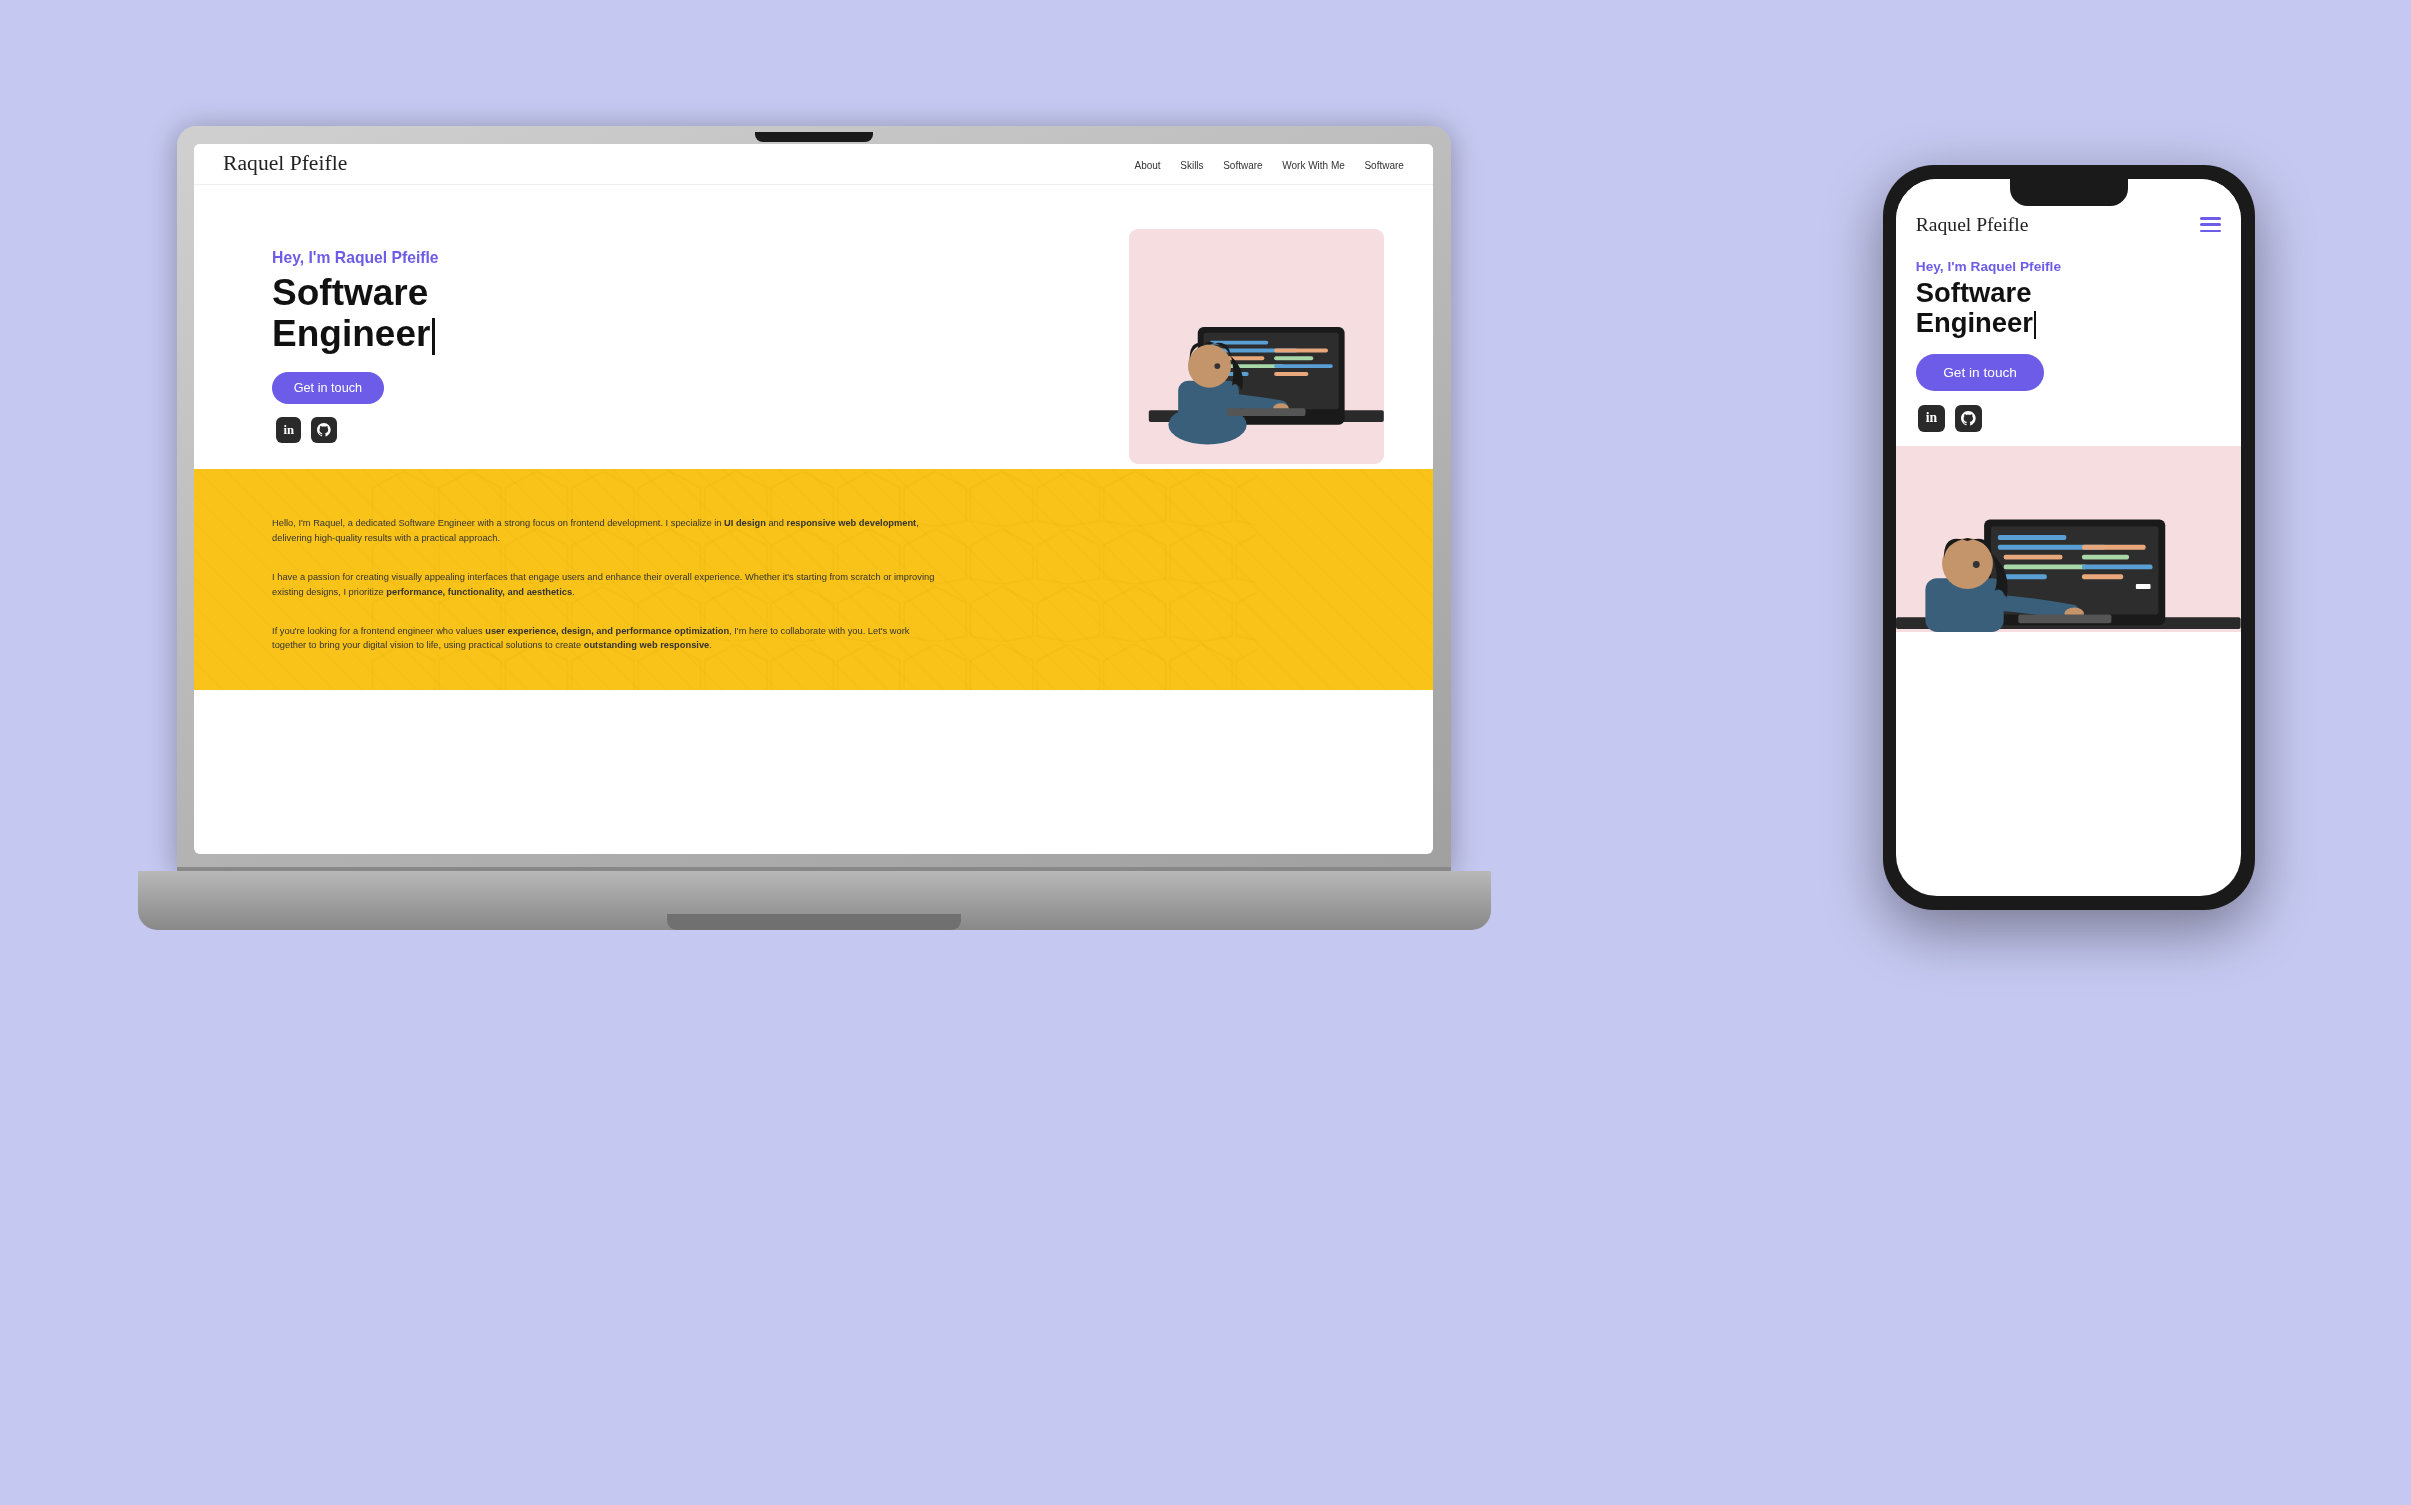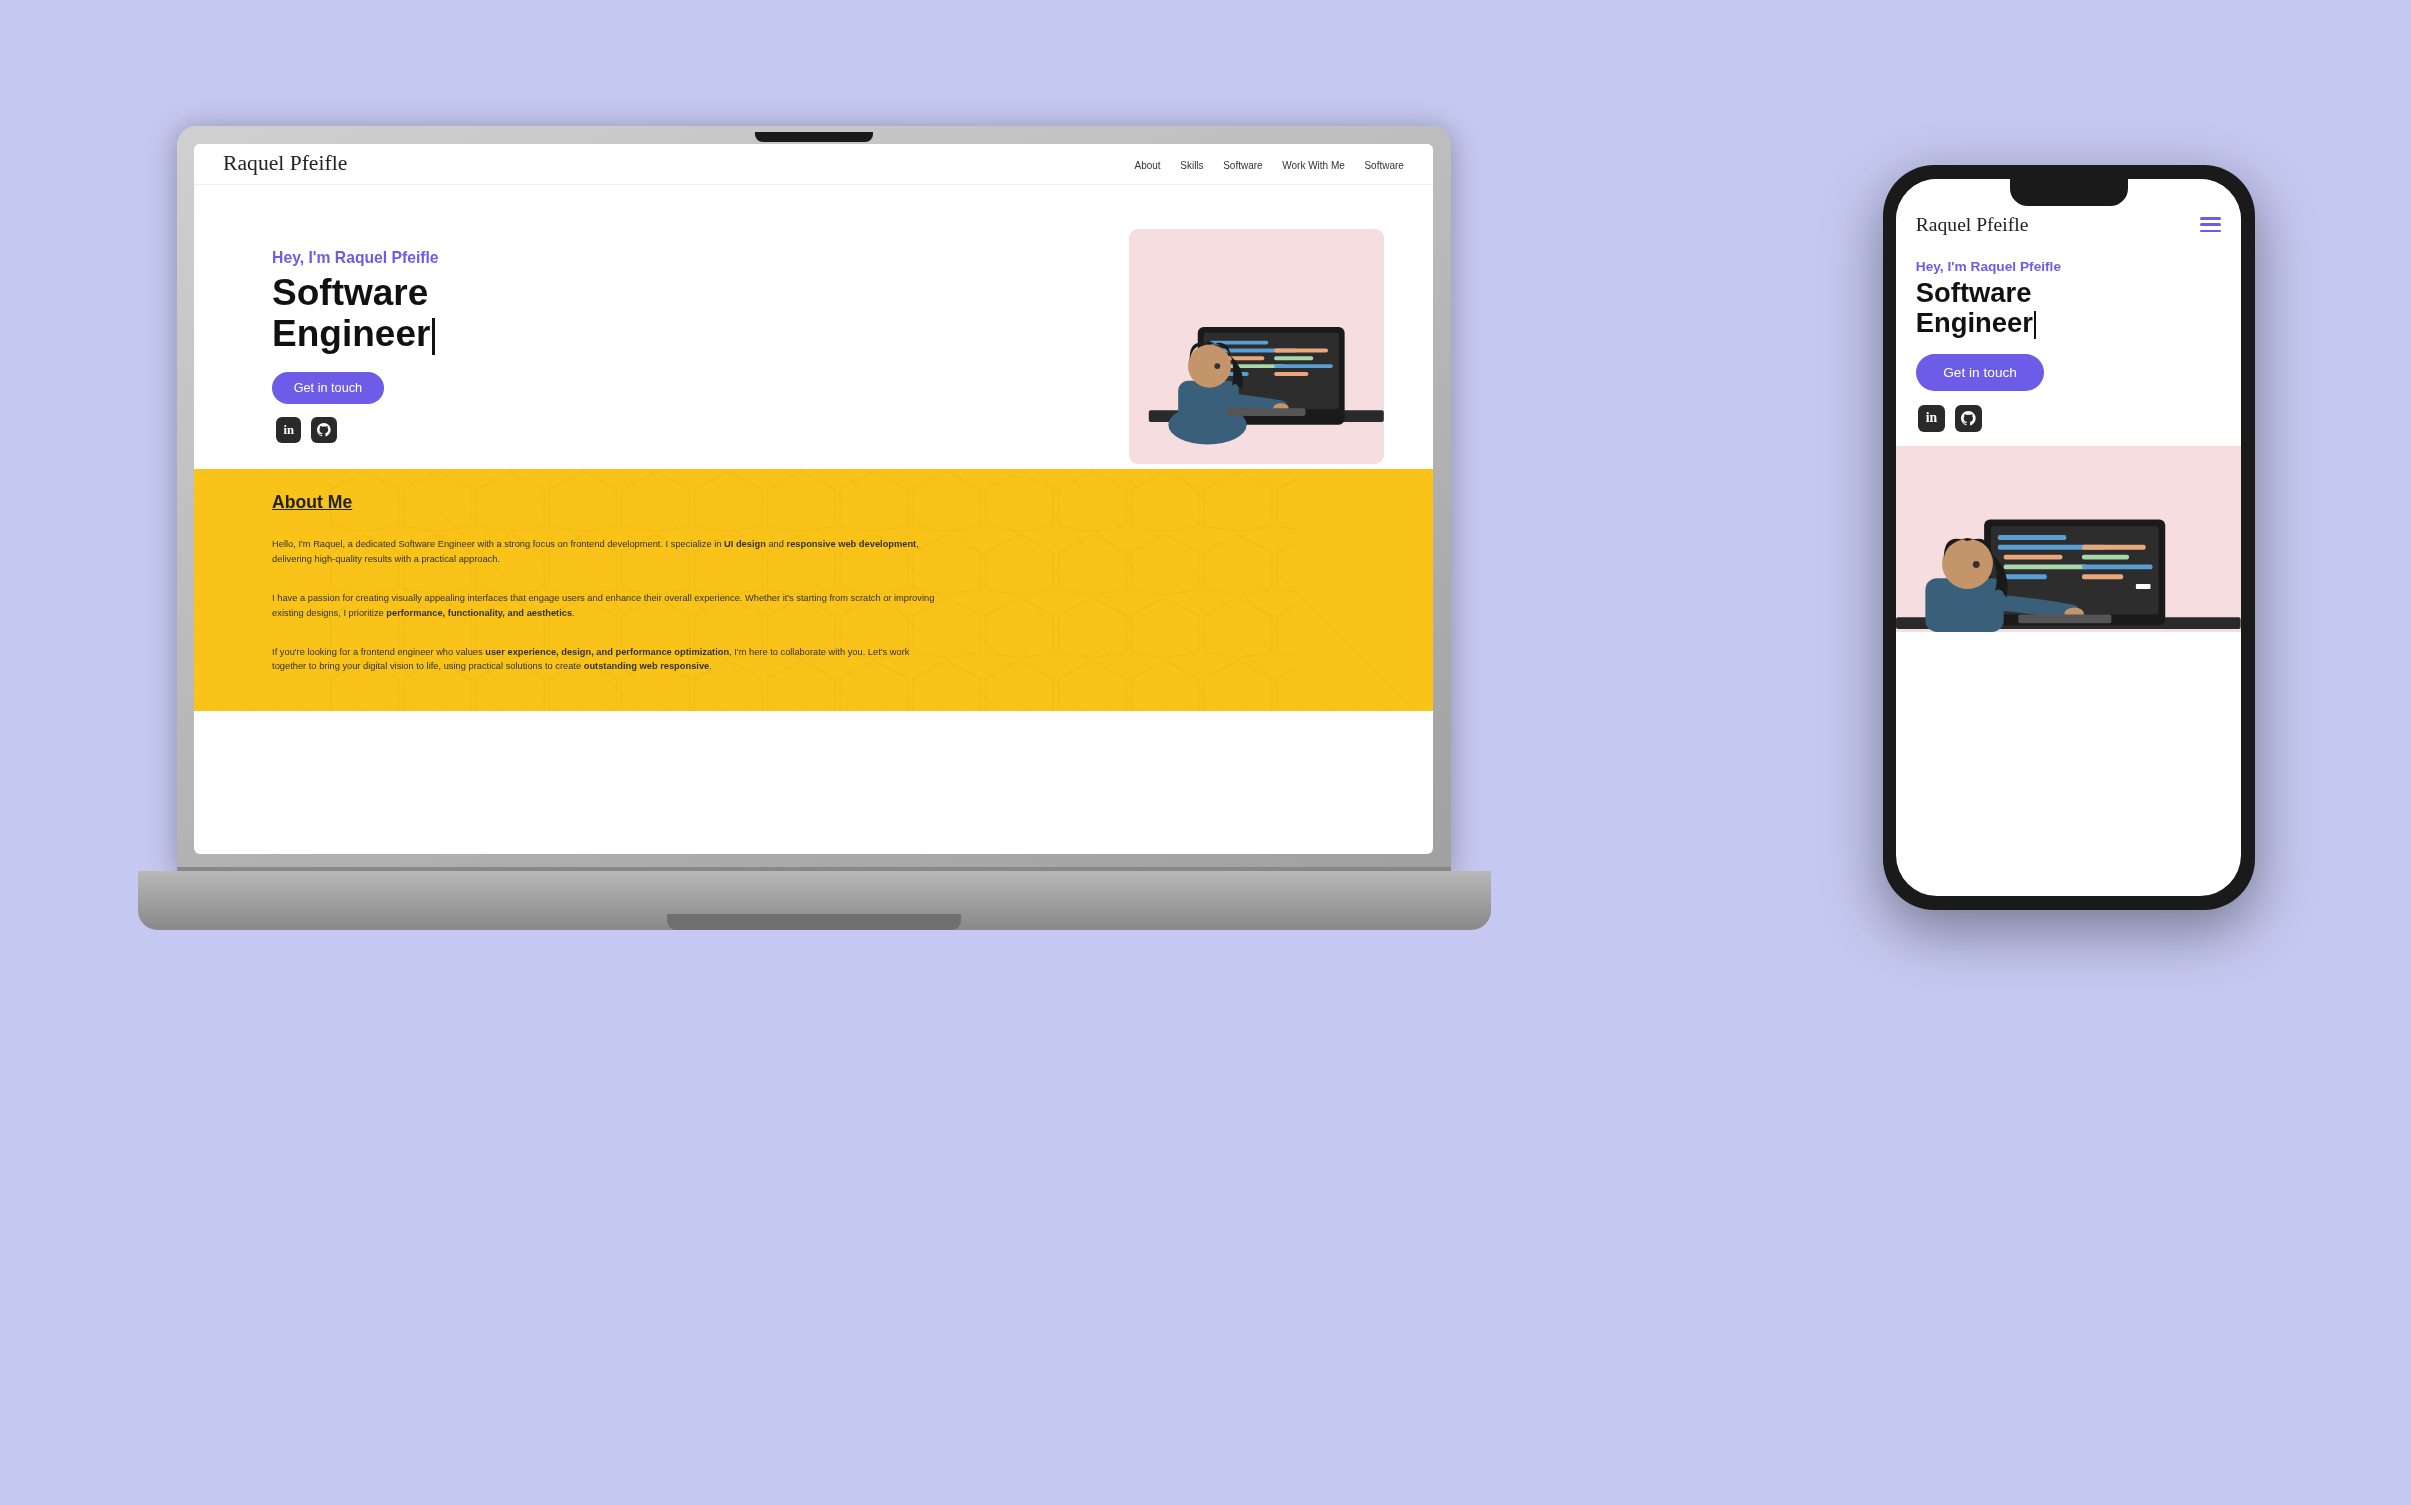--- a/index.html
+++ b/index.html
@@ -509,21 +509,20 @@
             <div class="about-bg-pattern"></div>
 
             <svg class="hex-pattern" viewBox="0 0 800 200" xmlns="http://www.w3.org/2000/svg" style="position:absolute;top:0;left:0;width:100%;height:100%;opacity:0.15;">
               <defs>
                 <pattern id="hex" x="0" y="0" width="60" height="52" patternUnits="userSpaceOnUse">
                   <polygon points="30,2 58,17 58,47 30,52 2,47 2,17" fill="none" stroke="#d4a800" stroke-width="1.5"></polygon>
                 </pattern>
               </defs>
               <rect width="800" height="200" fill="url(#hex)"></rect>
             </svg>
-            <h2 class="about-title">About Me</h2>
             <div class="about-text">
               <p>
                 Hello, I'm Raquel, a dedicated Software Engineer with a strong focus on frontend development. I specialize in <strong>UI design</strong> and <strong>responsive web development</strong>, delivering high-quality results with a practical approach.
               </p>
               <p>
                 I have a passion for creating visually appealing interfaces that engage users and enhance their overall experience. Whether it's starting from scratch or improving existing designs, I prioritize <strong>performance, functionality, and aesthetics</strong>.
               </p>
               <p>
                 If you're looking for a frontend engineer who values <strong>user experience, design, and performance optimization</strong>, I'm here to collaborate with you. Let's work together to bring your digital vision to life, using practical solutions to create <strong>outstanding web responsive</strong>.
               </p>

